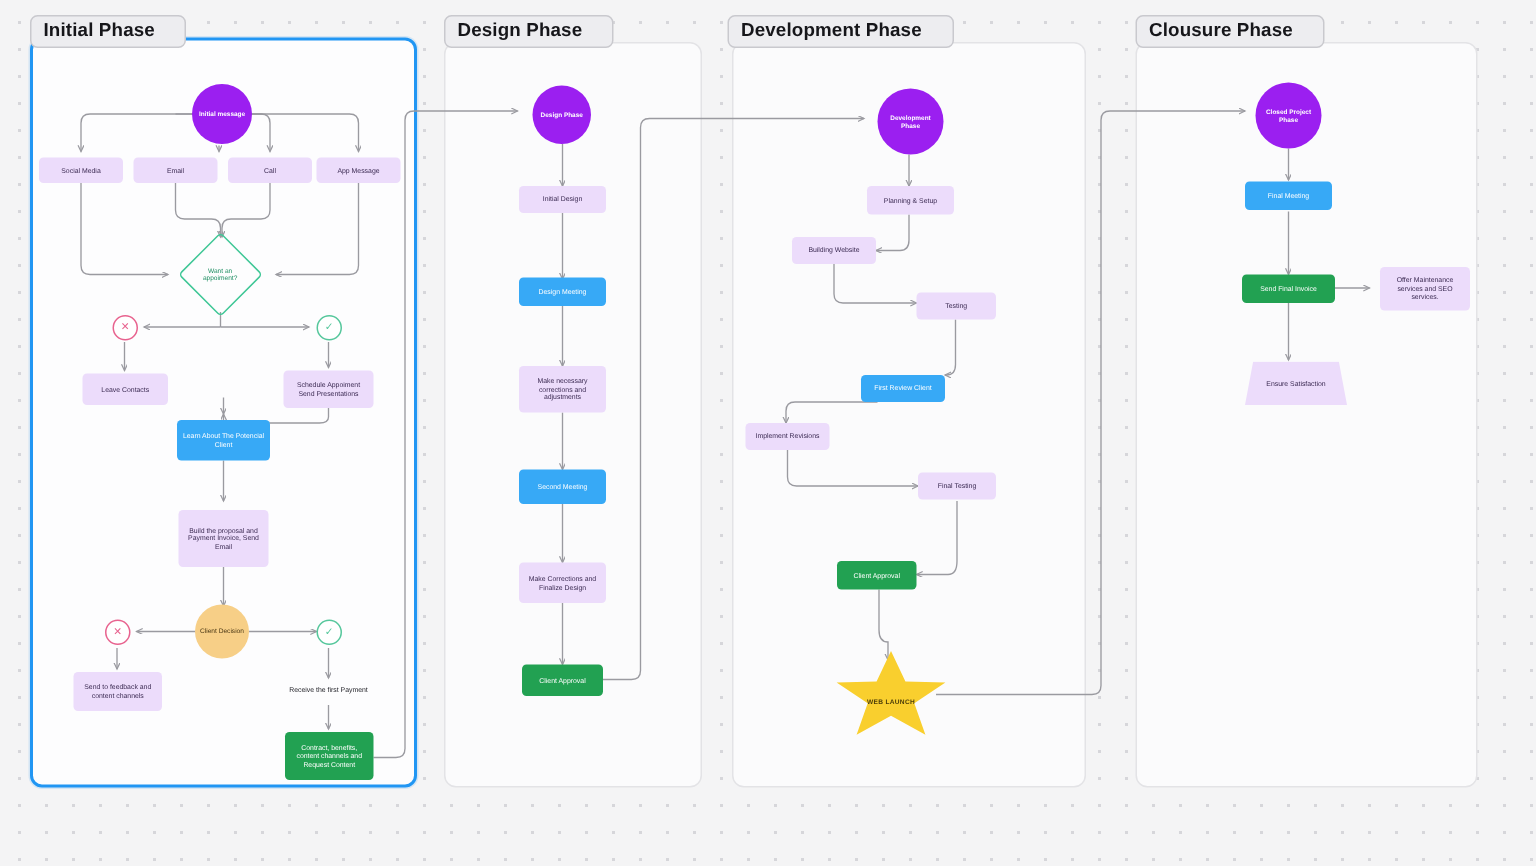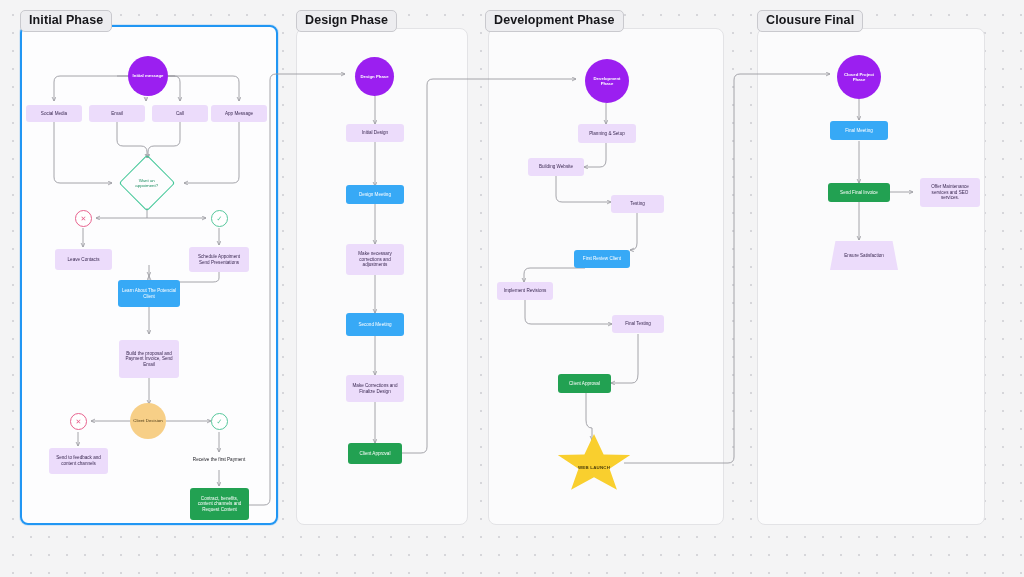--- a/index.html
+++ b/index.html
@@ -32,21 +32,21 @@
   }
   .phase-tab {
     position: absolute;
     background: #ededf0;
     border: 1px solid #c9c9ce;
     border-radius: 5px;
     color: #16161a;
     font-size: 12.5px;
     font-weight: bold;
     letter-spacing: .1px;
-    padding: 3px 8px 4px 8px;
+    padding: 3px 20px 4px 8px;
     white-space: nowrap;
     line-height: 1;
   }
 
   
   .node {
     position: absolute;
     display: flex;
     align-items: center;
     justify-content: center;
@@ -111,21 +111,21 @@
 <div id="canvas">
 
   <div class="phase-frame selected" style="left:20px; top:25px; width:258px; height:500px;"></div>
   <div class="phase-frame" style="left:296px; top:28px; width:172px; height:497px;"></div>
   <div class="phase-frame" style="left:488px; top:28px; width:236px; height:497px;"></div>
   <div class="phase-frame" style="left:757px; top:28px; width:228px; height:497px;"></div>
 
   <div class="phase-tab" style="left:20px; top:10px;">Initial Phase</div>
   <div class="phase-tab" style="left:296px; top:10px;">Design Phase</div>
   <div class="phase-tab" style="left:485px; top:10px;">Development Phase</div>
-  <div class="phase-tab" style="left:757px; top:10px;">Clousure Final</div>
+  <div class="phase-tab" style="left:757px; top:10px;">Clousure Phase</div>
 
   <svg class="wires">
     <defs>
       <marker id="ah" markerWidth="6" markerHeight="6" refX="4.6" refY="2.2" orient="auto">
         <path d="M0,0 L4.6,2.2 L0,4.4" stroke="#9a9aa0" stroke-width=".9" fill="none"></path>
       </marker>
     </defs>
 
     <path d="M137,89 L137,82 Q137,76 131,76 L60,76 Q54,76 54,82 L54,101" marker-end="url(#ah)"></path>
     <path d="M146,97 L146,101" marker-end="url(#ah)"></path>

